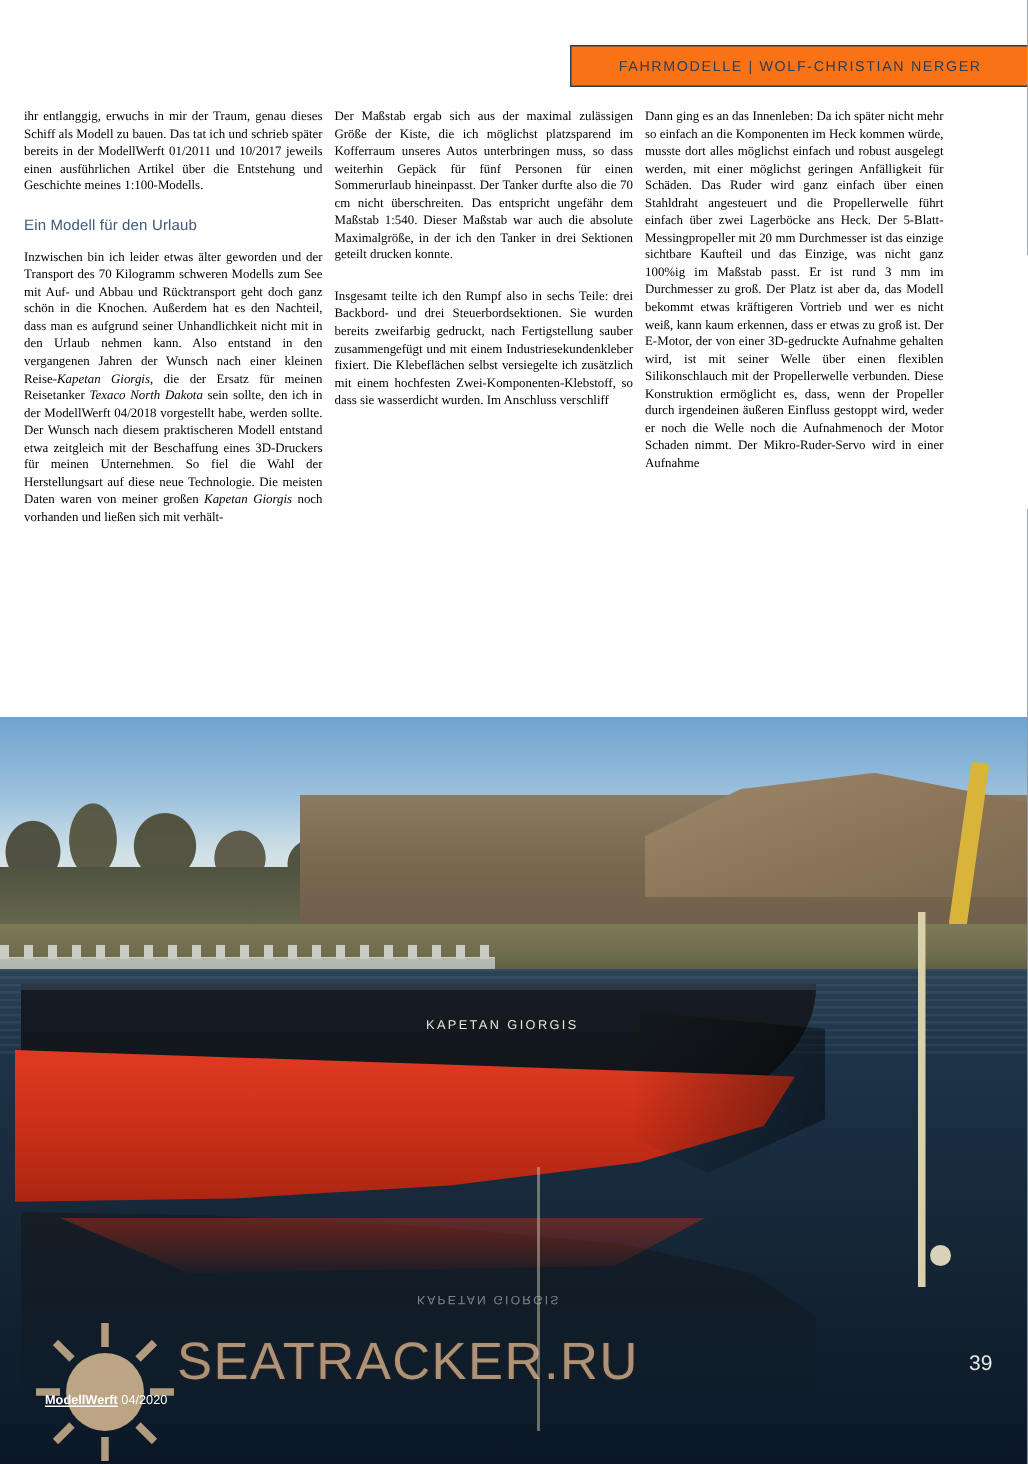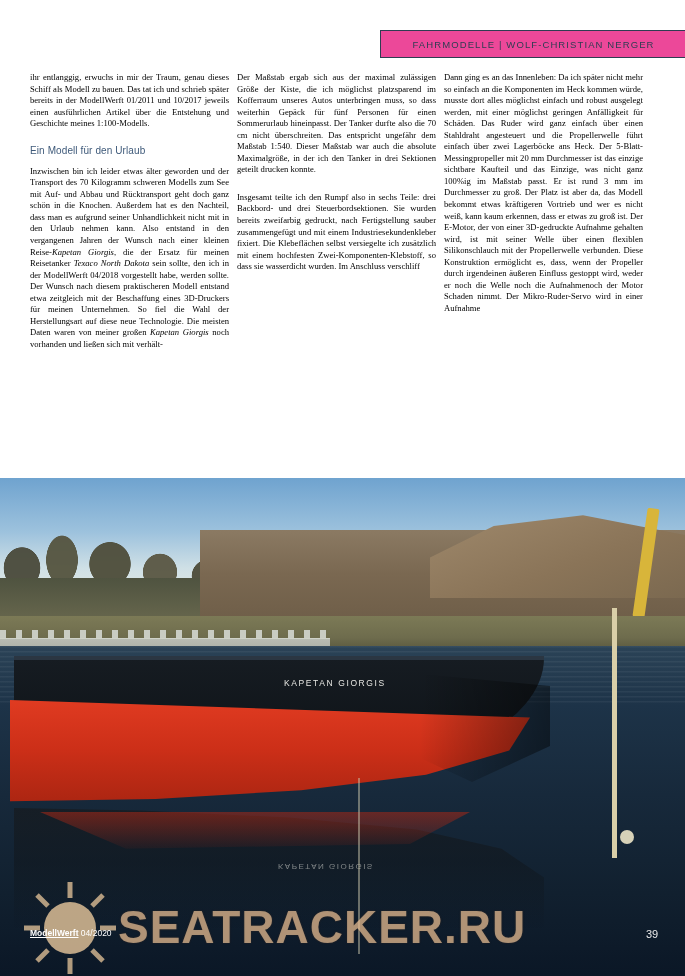--- a/index.html
+++ b/index.html
@@ -32,39 +32,39 @@
   }
   .header-bar {
     position: absolute;
     top: 0;
     left: 380px;
     width: 305px;
     height: 26px;
     border-top: 1.2px solid #2e3d52;
     border-bottom: 1.2px solid #2e3d52;
     border-left: 1.2px solid #2e3d52;
-    background: #ec4899;
+    background: #f97316;
     display: flex;
     align-items: center;
     justify-content: center;
   }
   .header-text {
     font-family: "Liberation Sans", sans-serif;
     font-size: 9.5px;
     letter-spacing: 1.1px;
     color: #2e3d52;
     font-weight: 400;
     white-space: nowrap;
   }
 
   
   .columns {
     position: absolute;
     top: 72px;
-    left: 30px;
+    left: 16px;
     width: 626px;
     height: 400px;
     display: flex;
     gap: 8px;
   }
   .col {
     width: 199px;
     font-size: 8.6px;
     line-height: 11.55px;
     color: #000000;
@@ -245,44 +245,43 @@
     top: 880px;
     width: 112px;
     height: 96px;
     opacity: 0.85;
   }
   .watermark {
     position: absolute;
     left: 118px;
     top: 888px;
     font-family: "Liberation Sans", sans-serif;
-    font-size: 46px;
-    font-weight: 700;
+    font-size: 35px;
+    font-weight: 400;
     letter-spacing: 1px;
     color: rgba(255,214,170,0.62);
     text-shadow: 0 0 2px rgba(120,60,20,0.35);
     white-space: nowrap;
-    margin-top: 12px;
   }
   .footer-left {
     position: absolute;
     left: 30px;
     top: 928px;
     font-family: "Liberation Sans", sans-serif;
     font-size: 8.5px;
     color: #ffffff;
     white-space: nowrap;
   }
   .footer-left b { font-weight: 700; text-decoration: underline; }
   .footer-right {
     position: absolute;
     left: 646px;
-    top: 928px;
-    font-family: "Liberation Sans", sans-serif;
-    font-size: 11px;
+    top: 900px;
+    font-family: "Liberation Sans", sans-serif;
+    font-size: 14px;
     color: #e9e9e9;
   }
 </style>
 </head>
 <body>
 
 <div class="page">
 
   <div class="header">
     <div class="header-bar">

